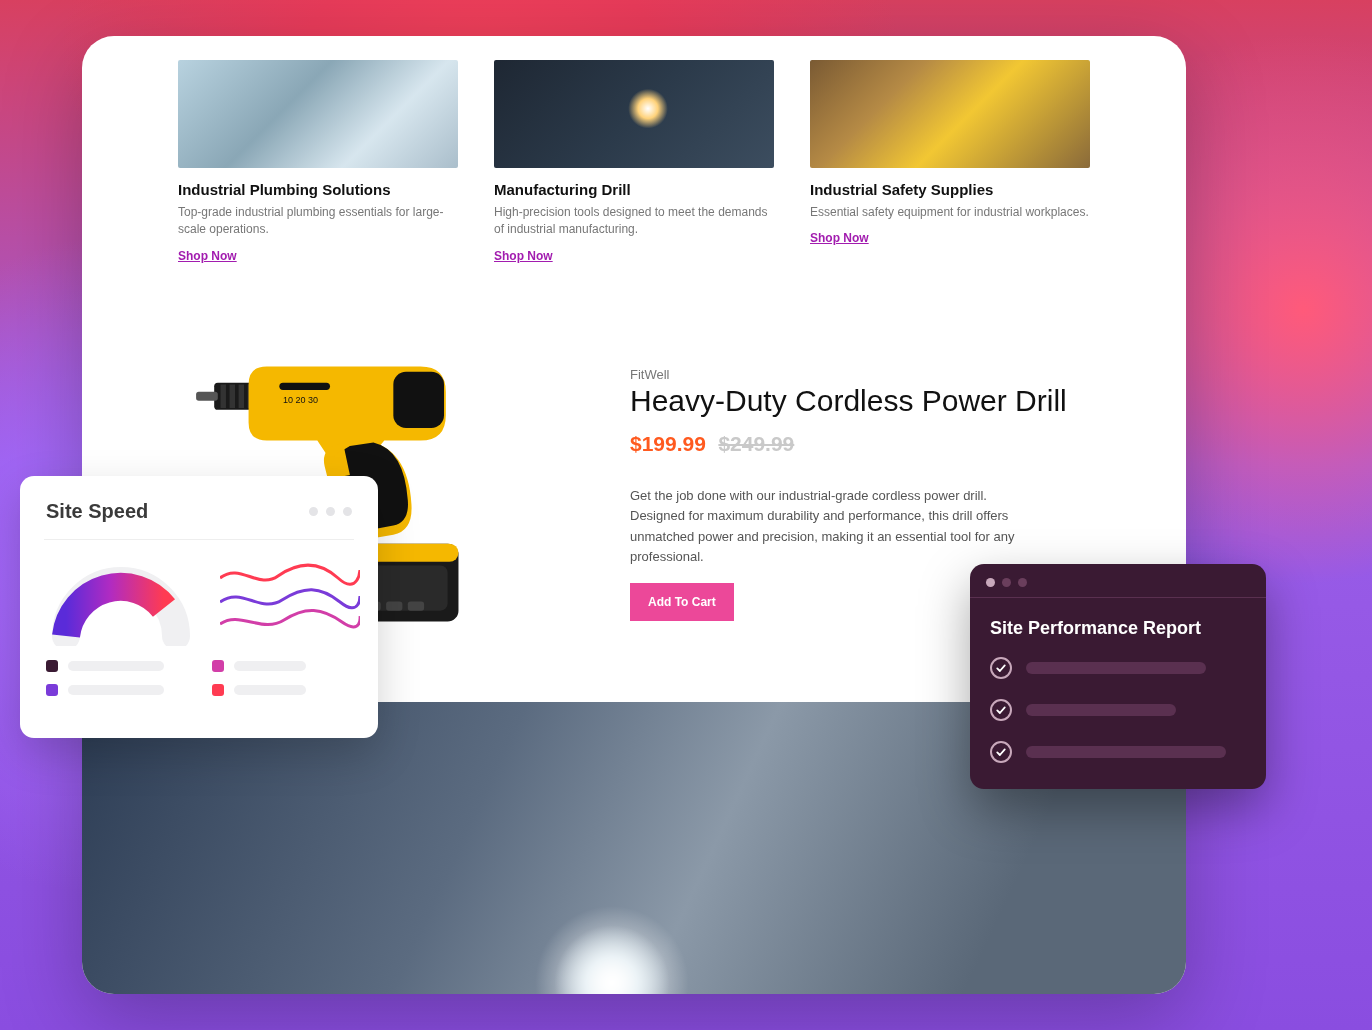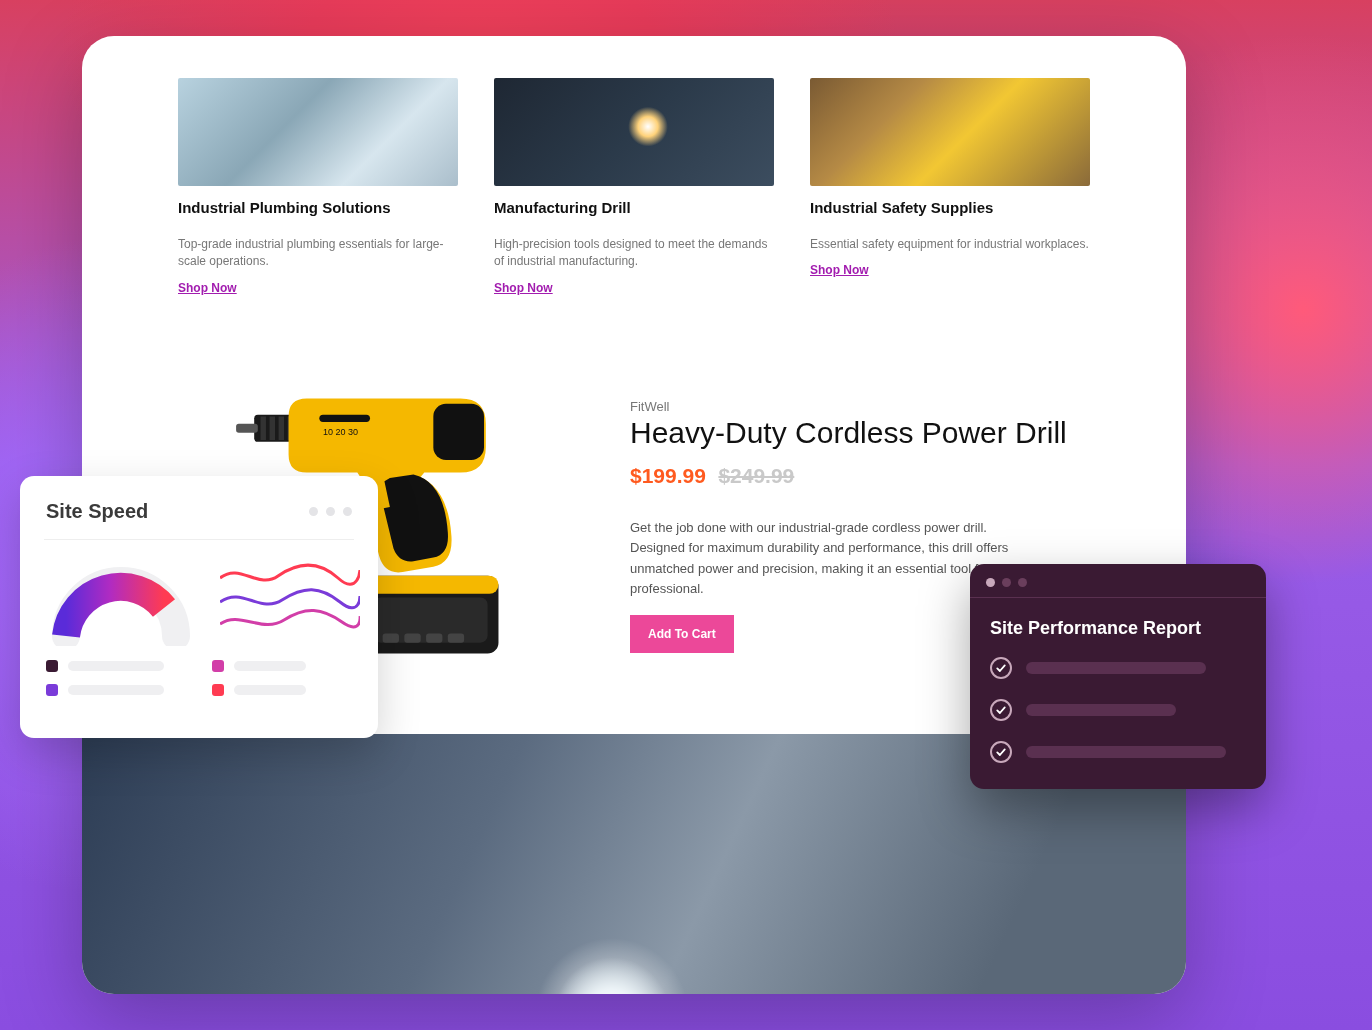--- a/index.html
+++ b/index.html
@@ -29,36 +29,36 @@
     top: 36px;
     left: 82px;
     width: 1104px;
     height: 958px;
     background: #fff;
     border-radius: 32px;
     overflow: hidden;
     box-shadow: 0 24px 80px rgba(0,0,0,.25);
   }
 
-  .content { padding: 42px 96px 0 96px; }
+  .content { padding: 24px 96px 0 96px; }
 
   .cat-row { display: flex; gap: 36px; }
   .cat-card { flex: 1; }
   .cat-img {
     width: 100%; height: 108px; border-radius: 2px;
     background: #cfd6dc;
     position: relative; overflow: hidden;
   }
   .cat-title { font-size: 15px; font-weight: 700; margin-top: 13px; color:#111; }
-  .cat-desc  { font-size: 12px; color: #777; margin-top: 20px; line-height: 1.45; }
+  .cat-desc  { font-size: 12px; color: #777; margin-top: 6px; line-height: 1.45; }
   .cat-link  { display:inline-block; font-size: 12px; font-weight:600; color:#a21caf; margin-top:10px; text-decoration: underline; cursor:pointer; }
 
   
   .product { display:flex; gap: 32px; margin-top: 50px; align-items:center; }
-  .product-img-wrap { flex: 0 0 420px; height: 340px; display:flex; align-items:center; justify-content:flex-end; }
+  .product-img-wrap { flex: 0 0 420px; height: 340px; display:flex; align-items:center; justify-content:flex-start; }
   .product-info { flex: 1; padding-top: 20px; }
   .brand {font-size:13px; color:#777; }
   .product-title { font-size: 30px; font-weight: 400; line-height: 1.15; margin-top:2px; color:#111; }
   .price-row { margin-top: 14px; }
   .price   { font-size: 21px; font-weight: 700; color: #ff5a1f; }
   .compare { font-size: 21px; font-weight: 700; color: #c9c9c9; margin-left: 8px; text-decoration: line-through; }
   .product-desc { font-size: 13px; color:#555; line-height:1.55; margin-top: 30px; max-width: 400px; }
   .add-btn { display:inline-block; margin-top:16px; background:#ec4899; color:#fff; font-size:12px; font-weight:600; padding:12px 18px; border:none; cursor:pointer; }
 
   .hero-img {

